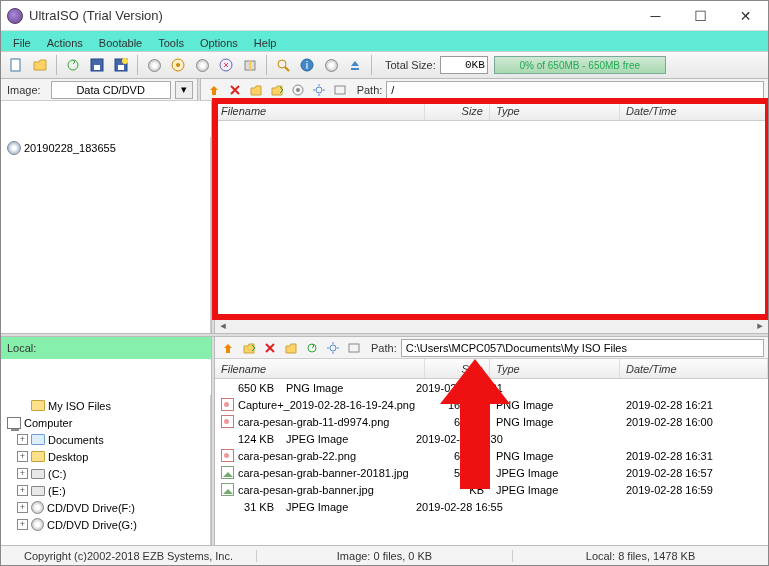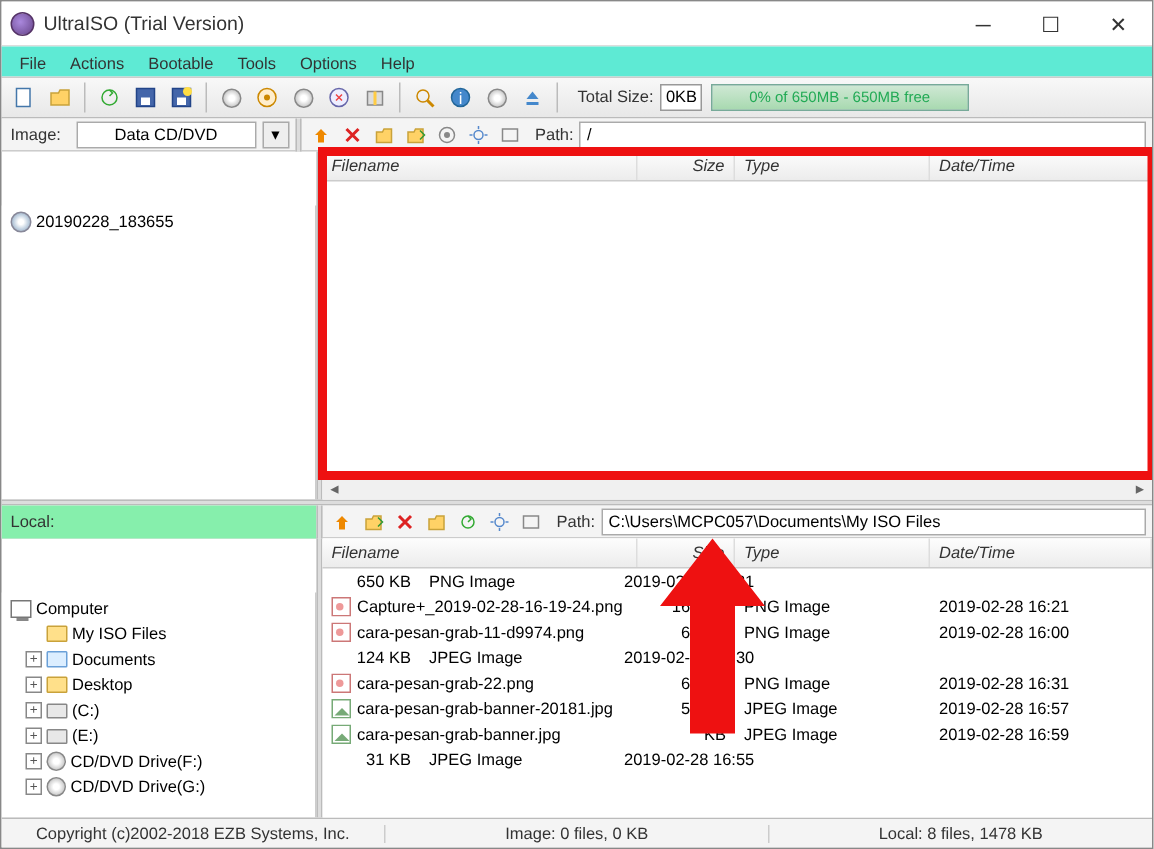--- a/index.html
+++ b/index.html
@@ -9,21 +9,21 @@
 .titlebar .title { flex: 1; color: #333; font-size: 13px; }
 .winbtns { display: flex; }
 .winbtn { width: 45px; height: 29px; display: flex; align-items: center; justify-content: center; color: #333; font-size: 14px; }
 .menubar { display: flex; height: 20px; align-items: flex-end; padding: 0 4px; background: #5eead4; }
 .menuitem { padding: 2px 8px; color: #333; }
 .toolbar { display: flex; align-items: center; height: 28px; background: linear-gradient(#f8f8f8,#e8e8e8); border-top: 1px solid #ccc; border-bottom: 1px solid #bbb; padding: 0 4px; gap: 2px; }
 .tbtn { width: 22px; height: 22px; display: flex; align-items: center; justify-content: center; border: 1px solid transparent; border-radius: 2px; }
 .tsep { width: 1px; height: 20px; background: #bbb; margin: 0 3px; }
 .sizebox { display: flex; align-items: center; gap: 4px; margin-left: 8px; }
 .sizebox .lbl { color: #333; }
-.sizebox input { width: 28px; height: 18px; border: 1px solid #999; text-align: right; padding: 0 2px; }
+.sizebox input { width: 48px; height: 18px; border: 1px solid #999; text-align: right; padding: 0 2px; font-family: Liberation Mono, monospace; }
 .freebar { width: 172px; height: 18px; border: 1px solid #7a9; background: linear-gradient(#cfe8d4,#a8d9b0); color: #2a5; font-size: 10px; display: flex; align-items: center; justify-content: center; margin-left: 4px; }
 .row2 { display: flex; height: 22px; align-items: center; background: #f4f4f4; border-bottom: 1px solid #ccc; }
 .row2 .lbl { padding: 0 6px; color: #333; }
 .imagesel { flex: 0 0 120px; height: 18px; border: 1px solid #aaa; background: #fff; display: flex; align-items: center; justify-content: center; margin: 0 4px; }
 .smallbtn { width: 18px; height: 18px; border: 1px solid #aaa; background: #eee; display:flex; align-items:center; justify-content:center; margin-right: 4px; }
 .mini-toolbar { display: flex; align-items: center; gap: 3px; padding: 0 4px; }
 .mini-toolbar .tbtn { width: 18px; height: 18px; }
 .pathlbl { padding: 0 4px; color: #333; }
 .pathbox { flex: 1; height: 18px; border: 1px solid #aaa; background: #fff; padding: 0 4px; margin-right: 4px; display: flex; align-items: center; }
 .splitter-h { height: 4px; background: #ddd; border-top: 1px solid #bbb; border-bottom: 1px solid #bbb; cursor: row-resize; }
@@ -313,28 +313,28 @@
       </div>
   </div>
   <span class="pathlbl">Path:</span>
   <div class="pathbox">
       <span>C:\Users\MCPC057\Documents\My ISO Files</span>
     </div>
 </div>
 
 <div class="pane-bottom">
   <div class="tree" id="local-tree">
+      <div class="tree-row" style="padding-left: 14px;">
+        <div class="tw blank"></div>
+        <div class="ico-folder"></div>
+        <span>My ISO Files</span>
+      </div>
       <div class="tree-row">
         <div class="ico-computer"></div>
         <span>Computer</span>
-      </div>
-      <div class="tree-row" style="padding-left: 14px;">
-        <div class="tw blank"></div>
-        <div class="ico-folder"></div>
-        <span>My ISO Files</span>
       </div>
       <div class="tree-row" style="padding-left: 14px;">
         <div class="tw">+</div>
         <div class="ico-folder docs"></div>
         <span>Documents</span>
       </div>
       <div class="tree-row" style="padding-left: 14px;">
         <div class="tw">+</div>
         <div class="ico-folder"></div>
         <span>Desktop</span>

